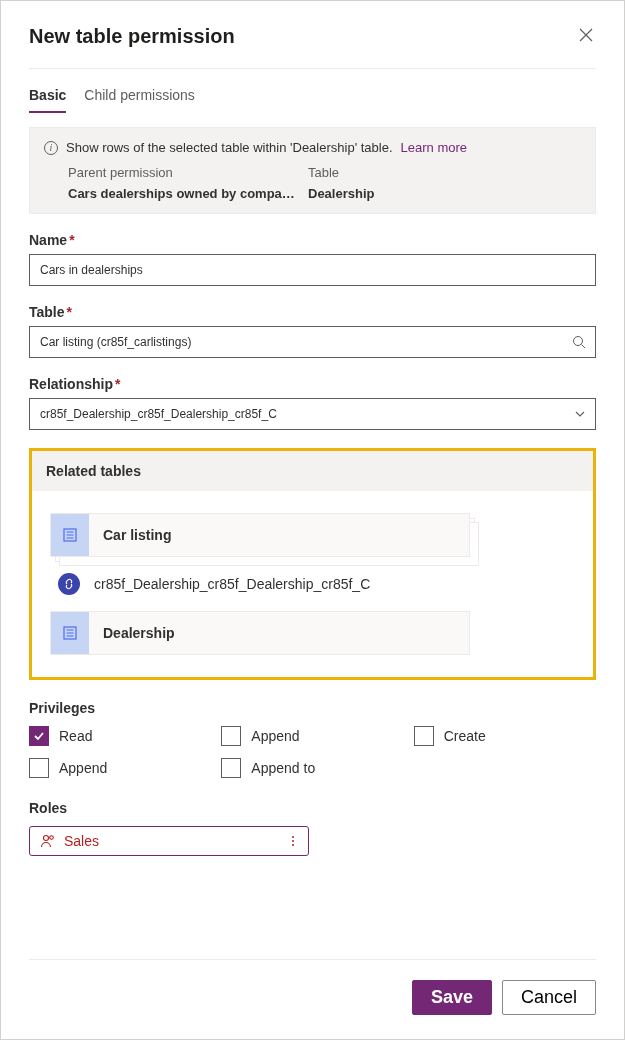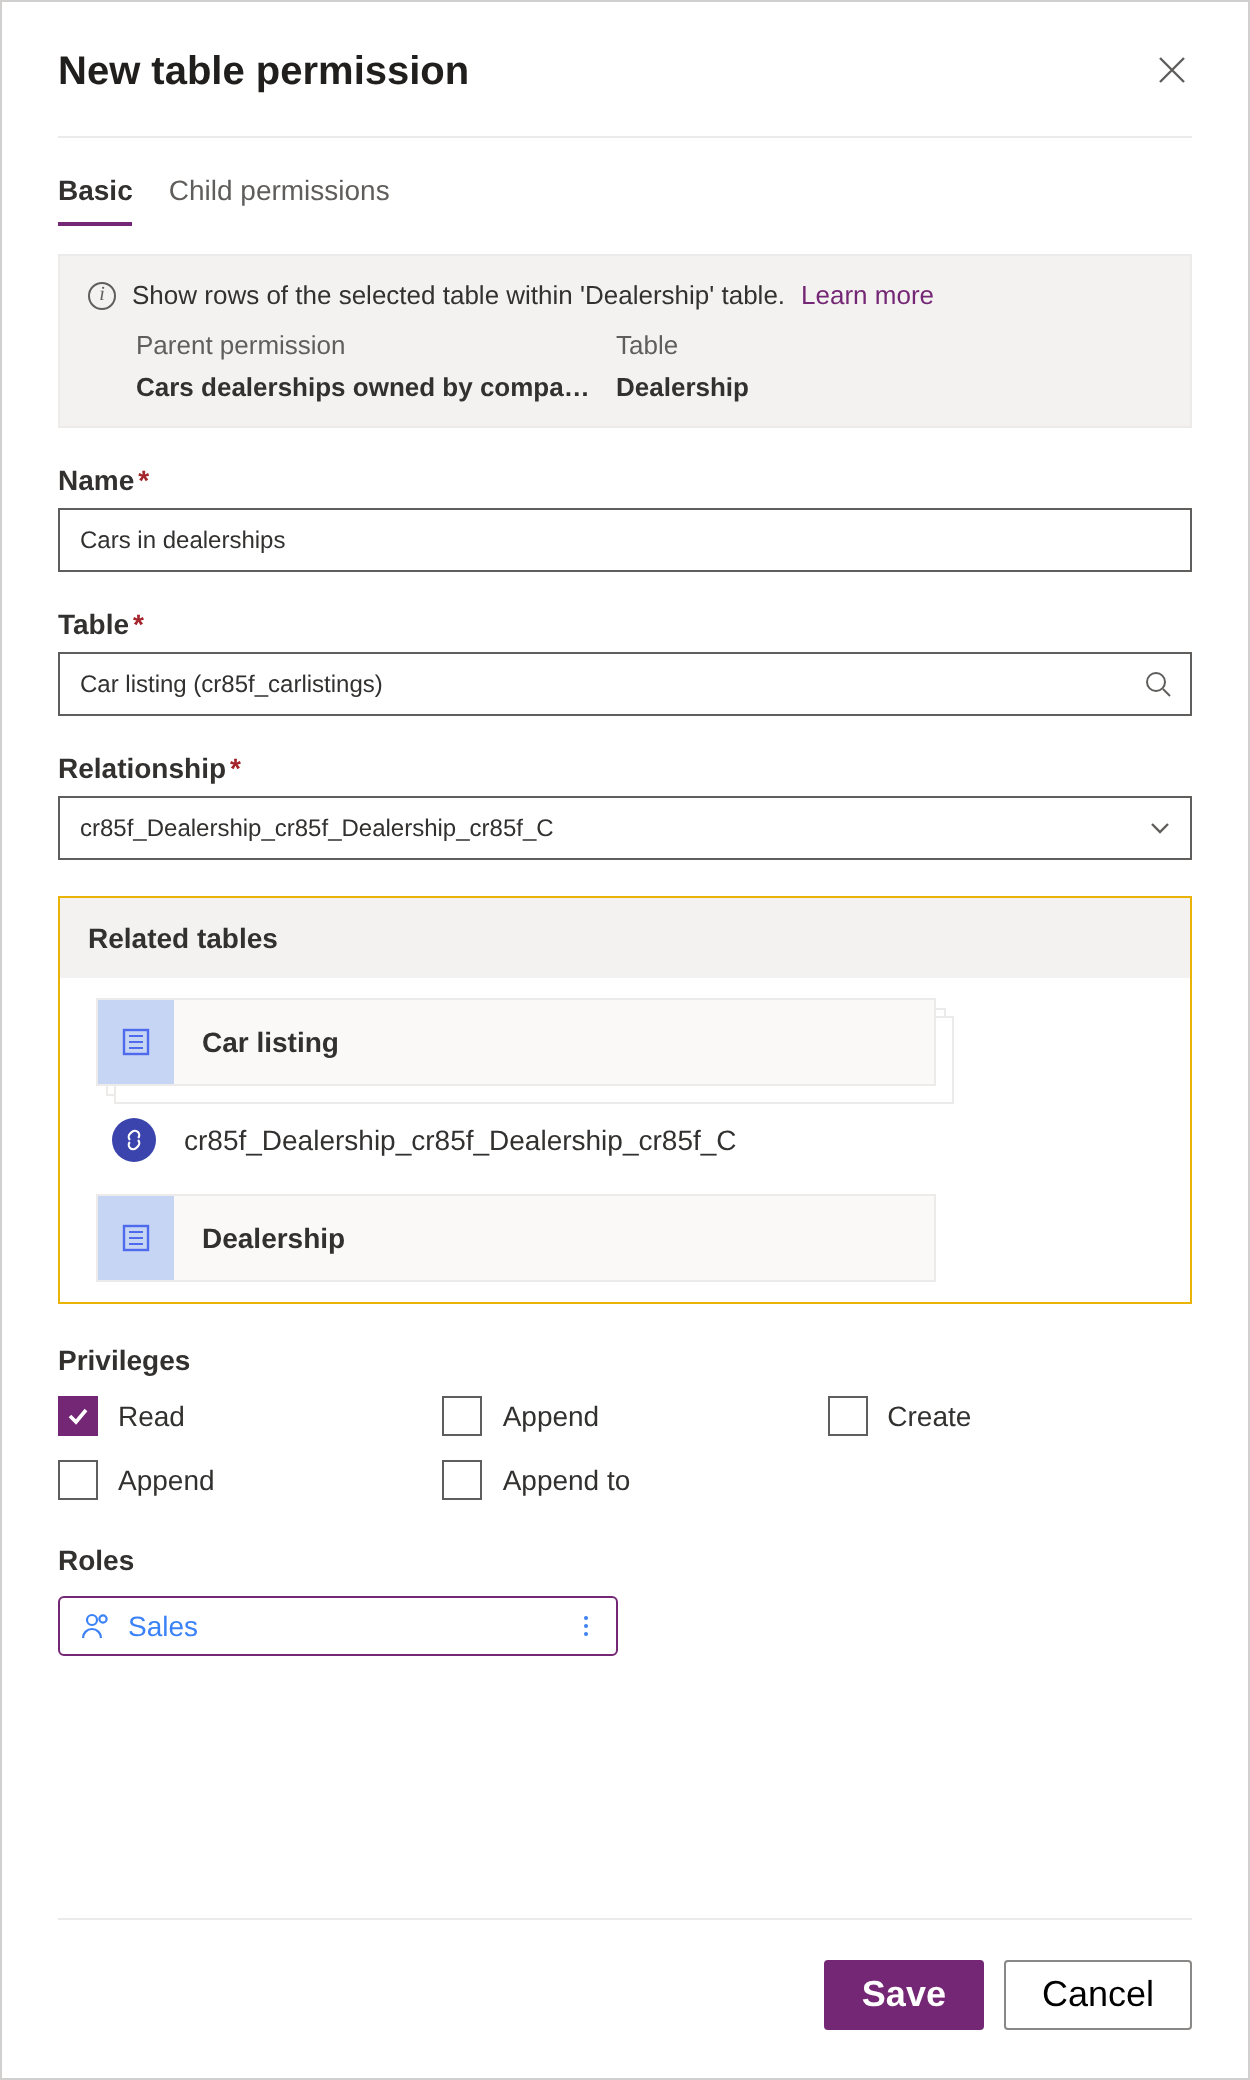--- a/index.html
+++ b/index.html
@@ -112,30 +112,30 @@
   .field-group { margin-bottom: 18px; }
   .input-with-icon { position: relative; }
   .input-with-icon .right-icon {
     position: absolute;
     right: 10px; top: 50%;
     transform: translateY(-50%);
     color: #605e5c;
     pointer-events: none;
   }
   .related-box {
-    border: 1px solid #eab308;
+    border: 3px solid #eab308;
     margin-bottom: 20px;
   }
   .related-head {
     background: #f3f2f1;
     padding: 12px 14px;
     font-weight: 600;
   }
   .related-body {
-    padding: 10px 18px;
+    padding: 22px 18px;
     display: flex;
     flex-direction: column;
   }
   .rel-card {
     border: 1px solid #edebe9;
     background: #faf9f8;
     display: flex;
     align-items: center;
     gap: 14px;
     height: 44px;
@@ -205,21 +205,21 @@
     cursor:pointer;
     margin-bottom: 10px;
     color:#323130;
   }
   .role-chip {
     display:flex; align-items:center; justify-content:space-between;
     border:1px solid #742774;
     border-radius:3px;
     padding: 6px 8px 6px 10px;
     width: 280px;
-    color:#3b82f6;
+    color:#b91c1c;
   }
   .role-left { display:flex; align-items:center; gap:8px; }
   .footer {
     margin-top:auto;
     display:flex;
     justify-content:flex-end;
     gap:10px;
     padding-top:20px;
     border-top:1px solid #edebe9;
   }

